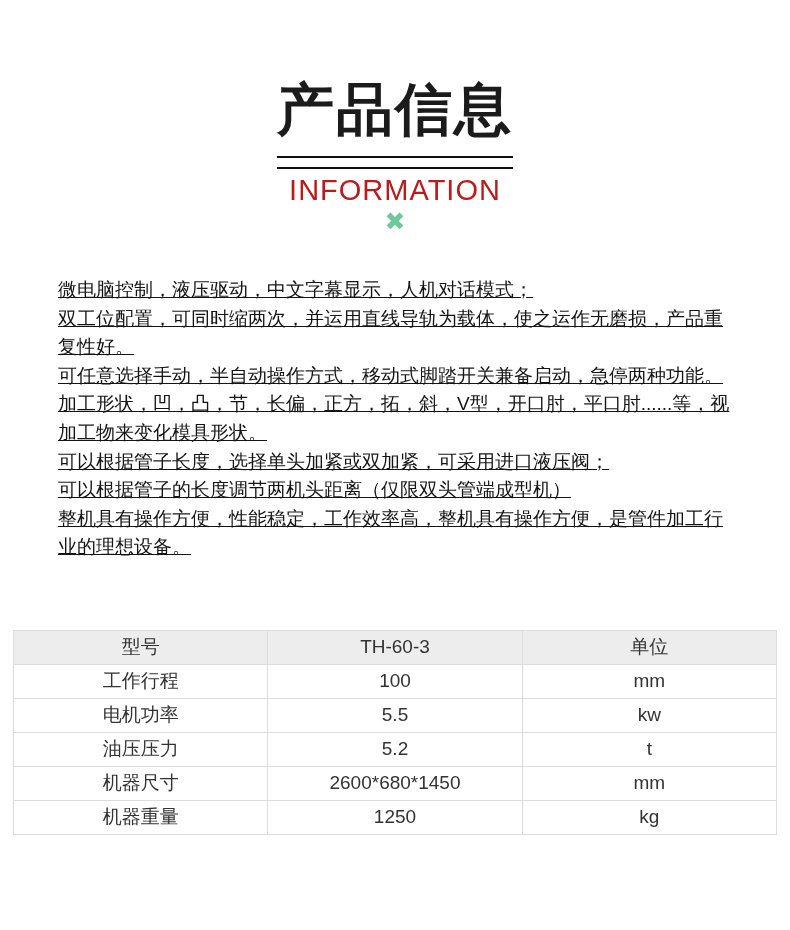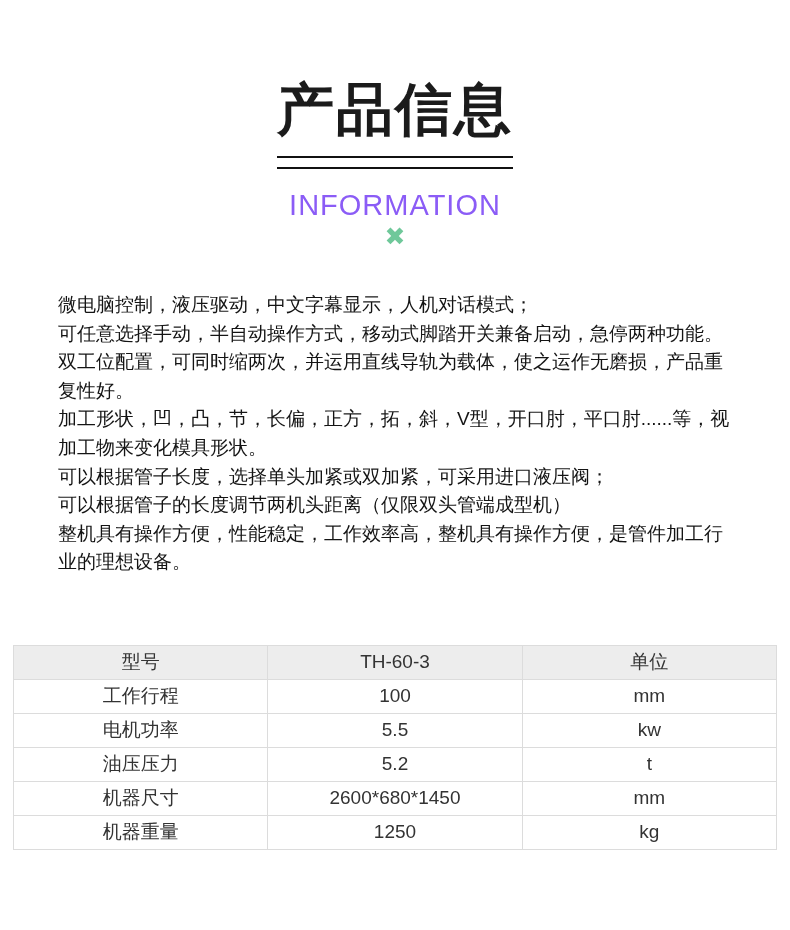--- a/index.html
+++ b/index.html
@@ -37,41 +37,42 @@
     margin: 10px auto 0 auto;
   }
   .title-underline .rule {
     height: 2px;
     background: #111111;
   }
   .title-underline .rule + .rule {
     margin-top: 9px;
   }
   .subtitle {
-    margin-top: 21px;
+    margin-top: 6px;
     font-size: 29px;
     line-height: 30px;
-    color: #8b5cf6;
+    color: #b91c1c;
     letter-spacing: 1px;
   }
   .x-icon {
     margin-top: 3px;
     font-size: 25px;
     line-height: 26px;
     font-weight: bold;
     color: #6fc89a;
   }
   
   .description {
     width: 674px;
     margin: 42px auto 8px auto;
     font-size: 19px;
     line-height: 28.6px;
     color: #141414;
     text-align: left;
+    text-decoration: underline;
   }
   .description p {
     margin: 0;
     padding: 0;
   }
   
   .spec-table {
     width: 764px;
     margin: 68px auto 0 auto;
     border-collapse: collapse;
@@ -103,22 +104,22 @@
     <div class="title-underline">
       <div class="rule"></div>
       <div class="rule"></div>
     </div>
     <div class="subtitle">INFORMATION</div>
     <div class="x-icon">✖</div>
   </div>
 
   <div class="description">
     <p>微电脑控制，液压驱动，中文字幕显示，人机对话模式；</p>
+    <p>双工位配置，可同时缩两次，并运用直线导轨为载体，使之运作无磨损，产品重复性好。</p>
     <p>可任意选择手动，半自动操作方式，移动式脚踏开关兼备启动，急停两种功能。</p>
-    <p>双工位配置，可同时缩两次，并运用直线导轨为载体，使之运作无磨损，产品重复性好。</p>
     <p>加工形状，凹，凸，节，长偏，正方，拓，斜，V型，开口肘，平口肘......等，视加工物来变化模具形状。</p>
     <p>可以根据管子长度，选择单头加紧或双加紧，可采用进口液压阀；</p>
     <p>可以根据管子的长度调节两机头距离（仅限双头管端成型机）</p>
     <p>整机具有操作方便，性能稳定，工作效率高，整机具有操作方便，是管件加工行业的理想设备。</p>
   </div>
 
   <table class="spec-table">
     <thead>
       <tr>
         <th>型号</th>

